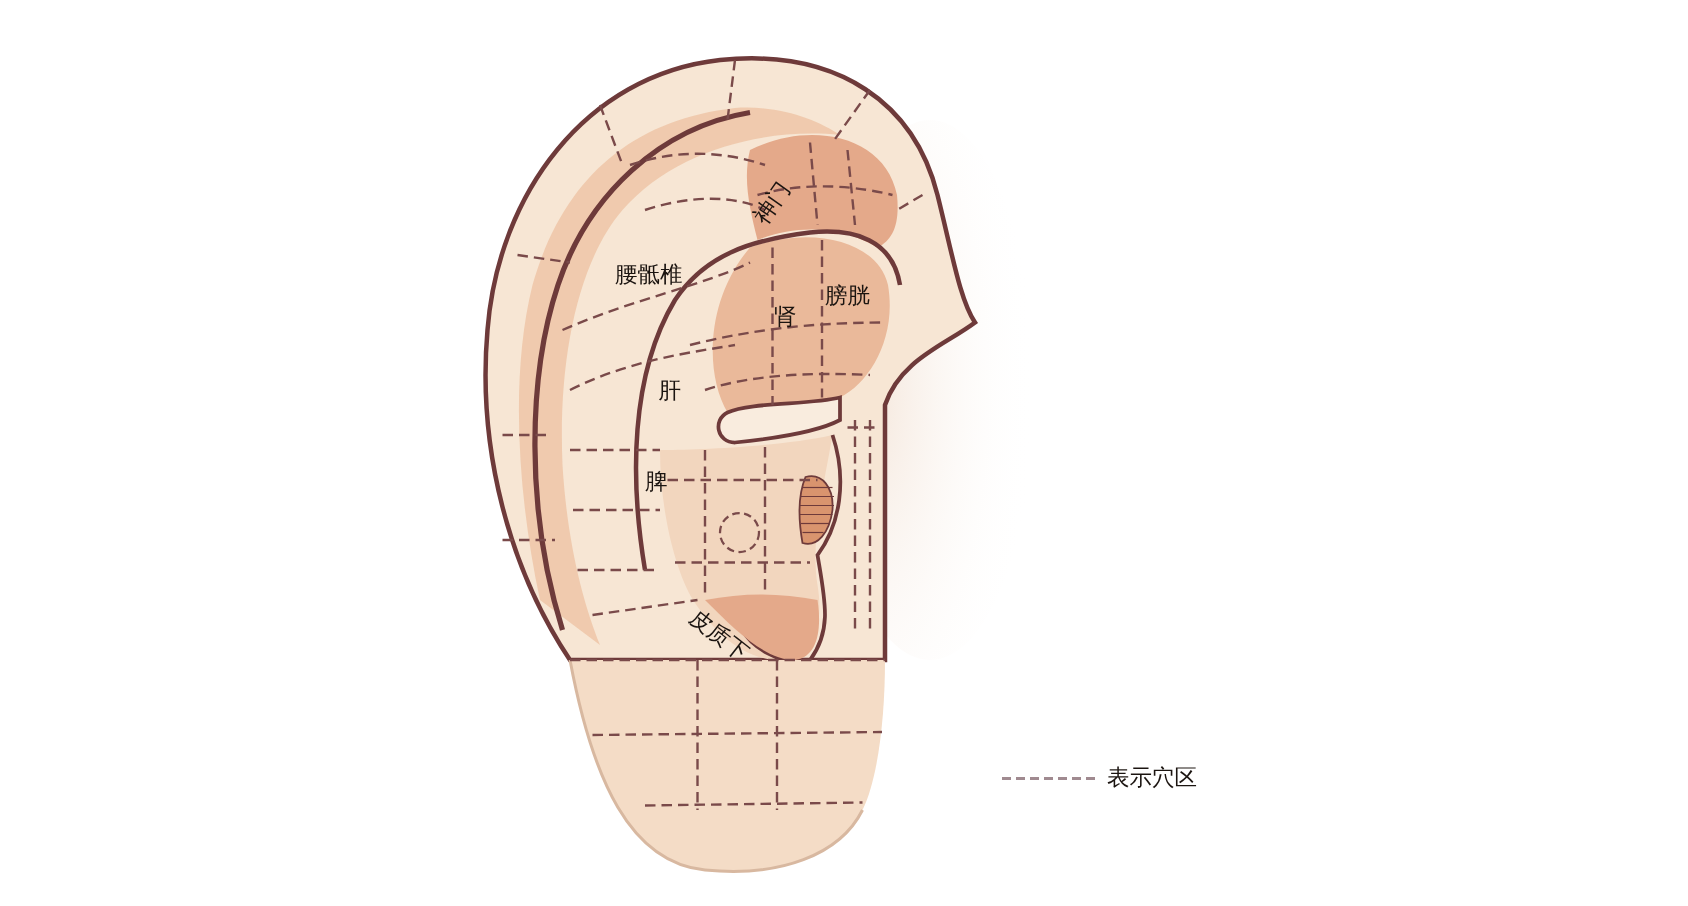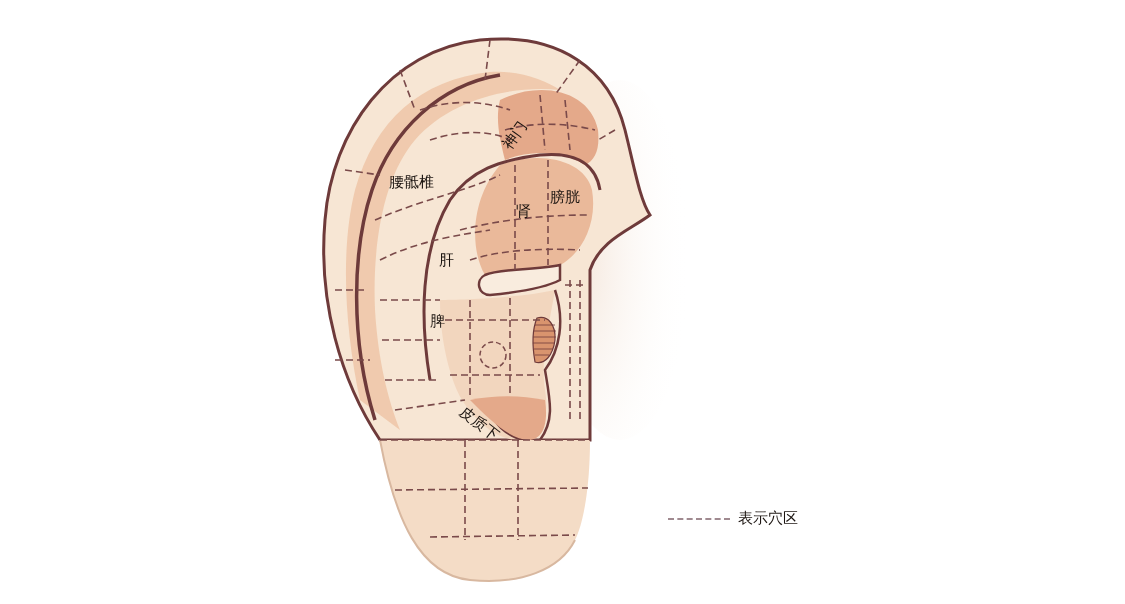--- a/index.html
+++ b/index.html
@@ -98,21 +98,21 @@
       <path d="M 470 300 L 470 395"></path>
       <path d="M 510 298 L 510 395"></path>
 
       <path d="M 565 285 L 585 285"></path>
       <path d="M 570 280 L 570 420"></path>
       <path d="M 580 280 L 580 420"></path>
     </g>
   </svg>
 
   <span class="lbl" style="left:500px; top:128px; transform: rotate(-55deg);">神门</span>
-  <span class="lbl" style="left:389px; top:176px;font-family:Liberation Mono, monospace;">腰骶椎</span>
+  <span class="lbl" style="left:410px; top:176px;">腰骶椎</span>
   <span class="lbl" style="left:516px; top:204px;">肾</span>
   <span class="lbl" style="left:550px; top:190px;text-align:center;">膀胱</span>
   <span class="lbl" style="left:439px; top:253px;">肝</span>
   <span class="lbl" style="left:430px; top:314px;">脾</span>
   <span class="lbl" style="left:466px; top:404px; transform: rotate(38deg); transform-origin: left top;">皮质下</span>
 
   <div class="legend">
     <span class="legend-line"></span>
     <span class="legend-text">表示穴区</span>
   </div>

